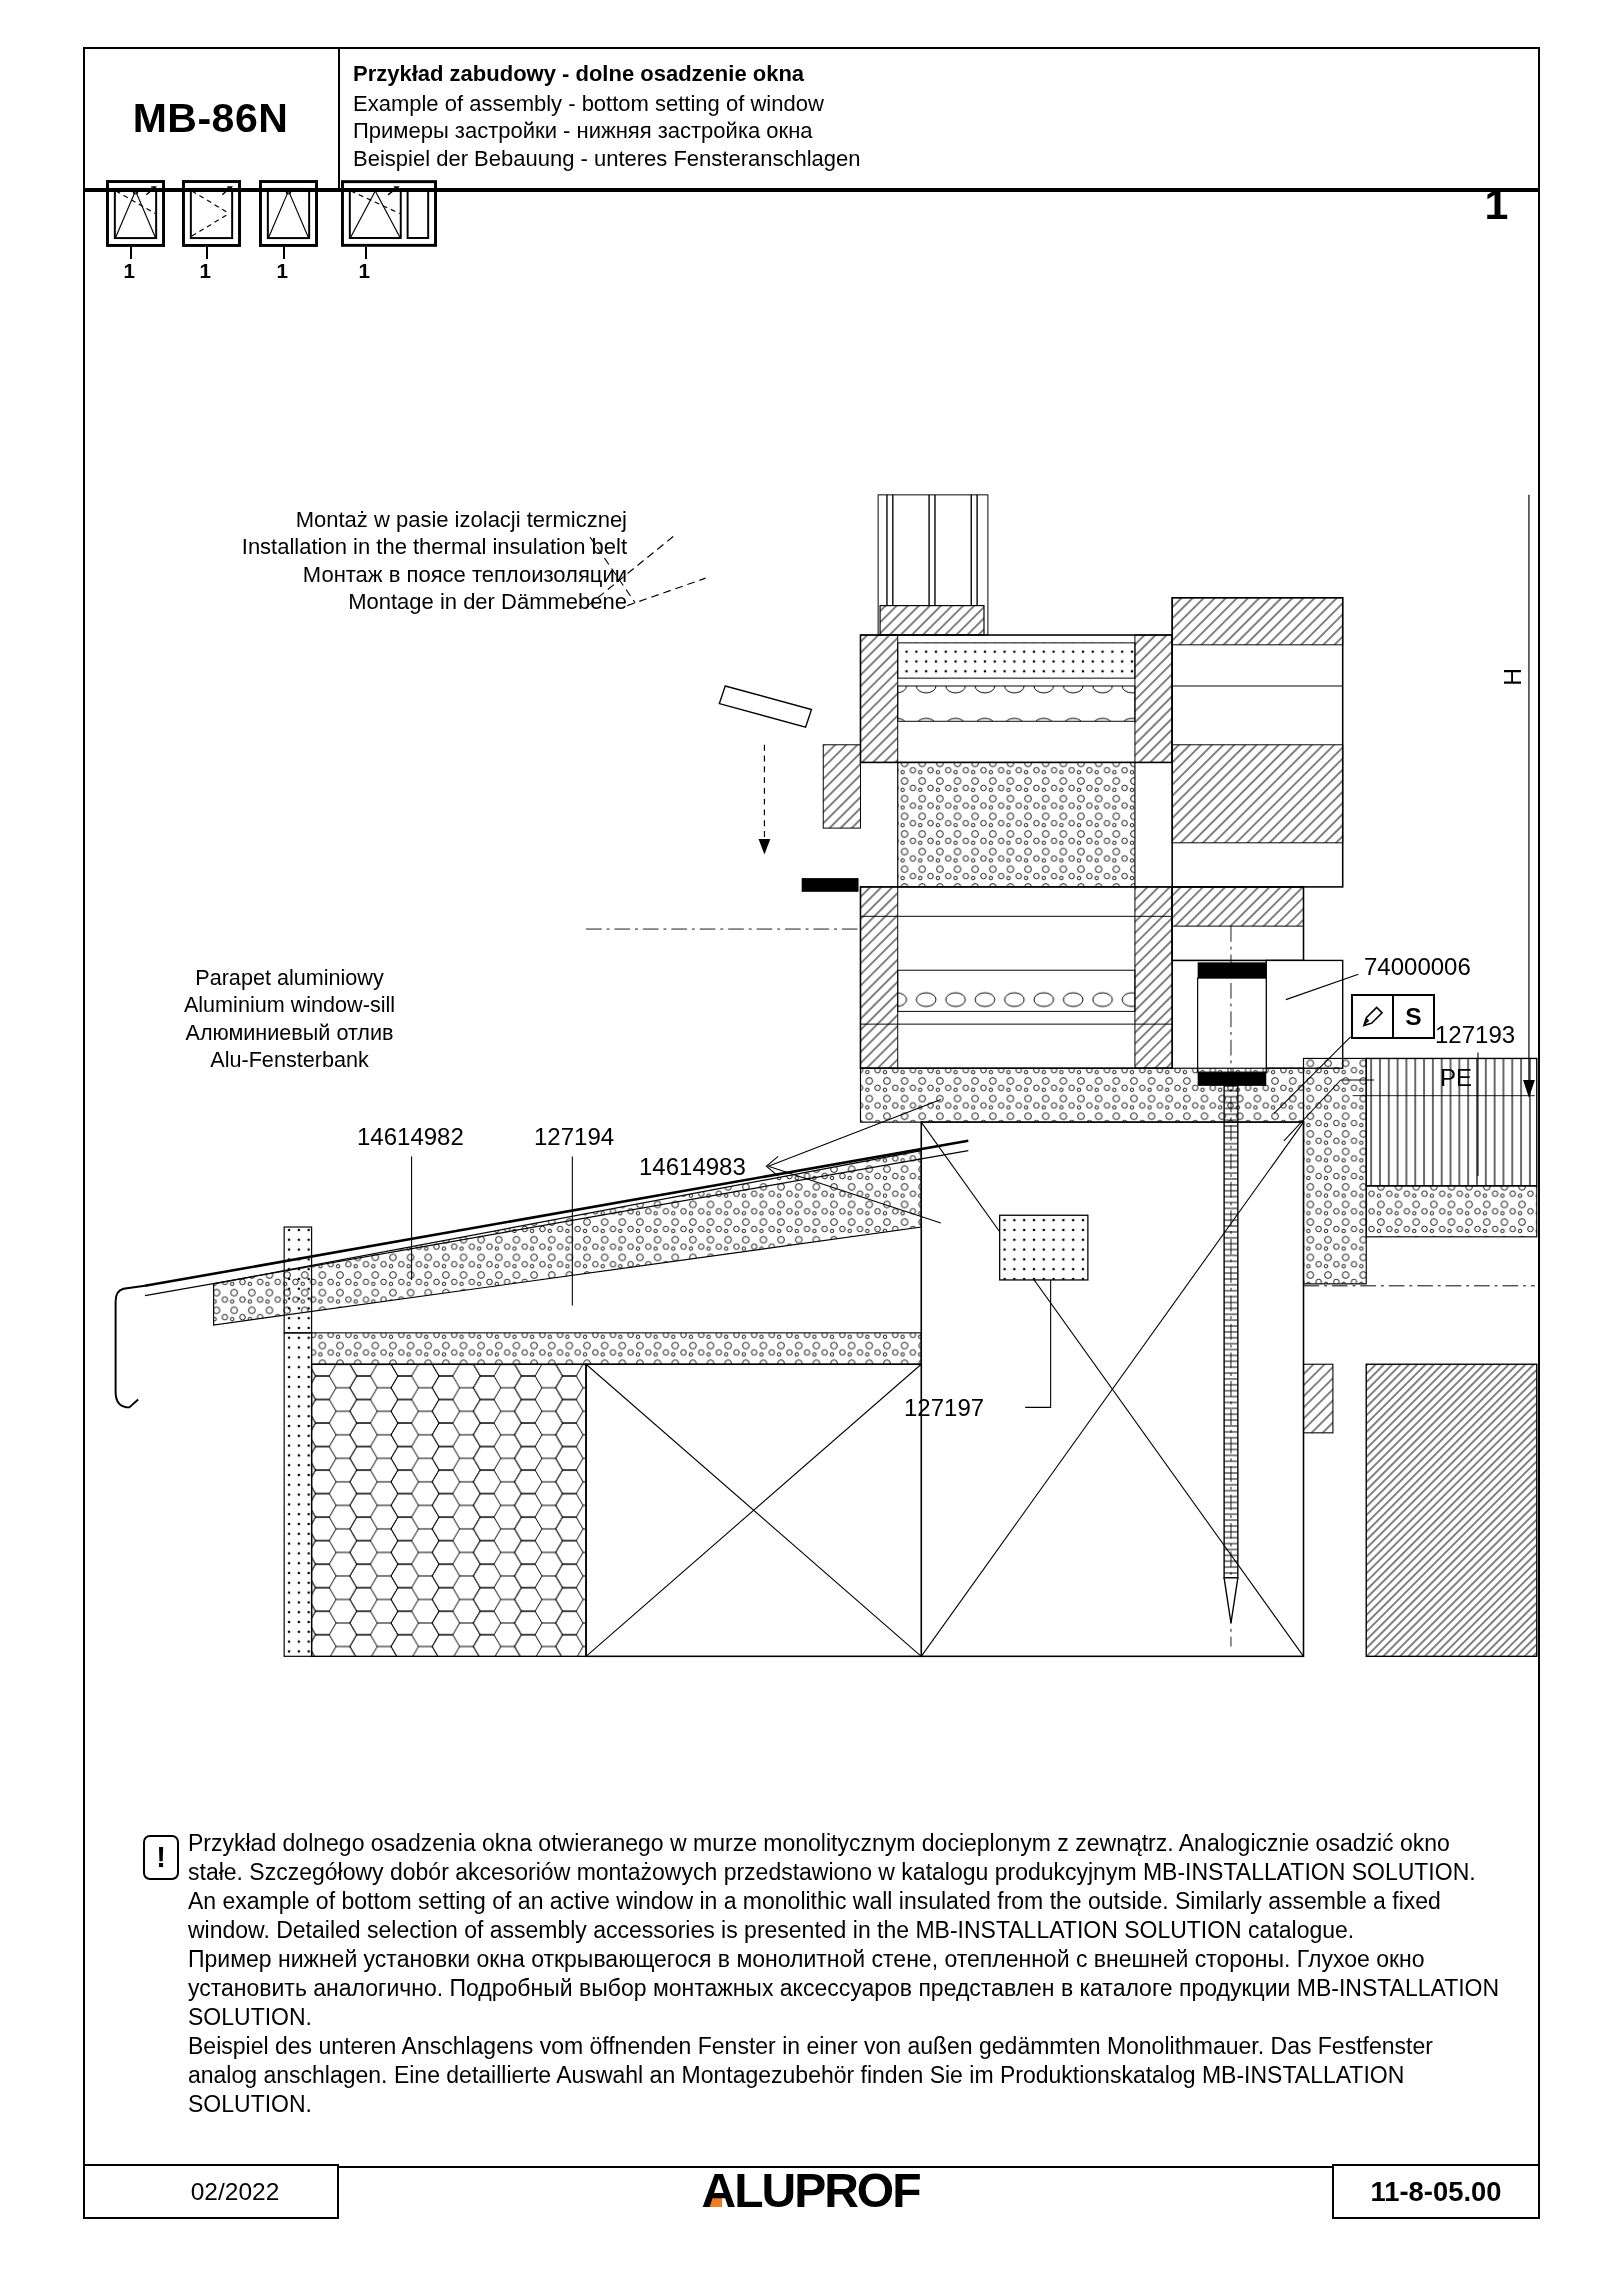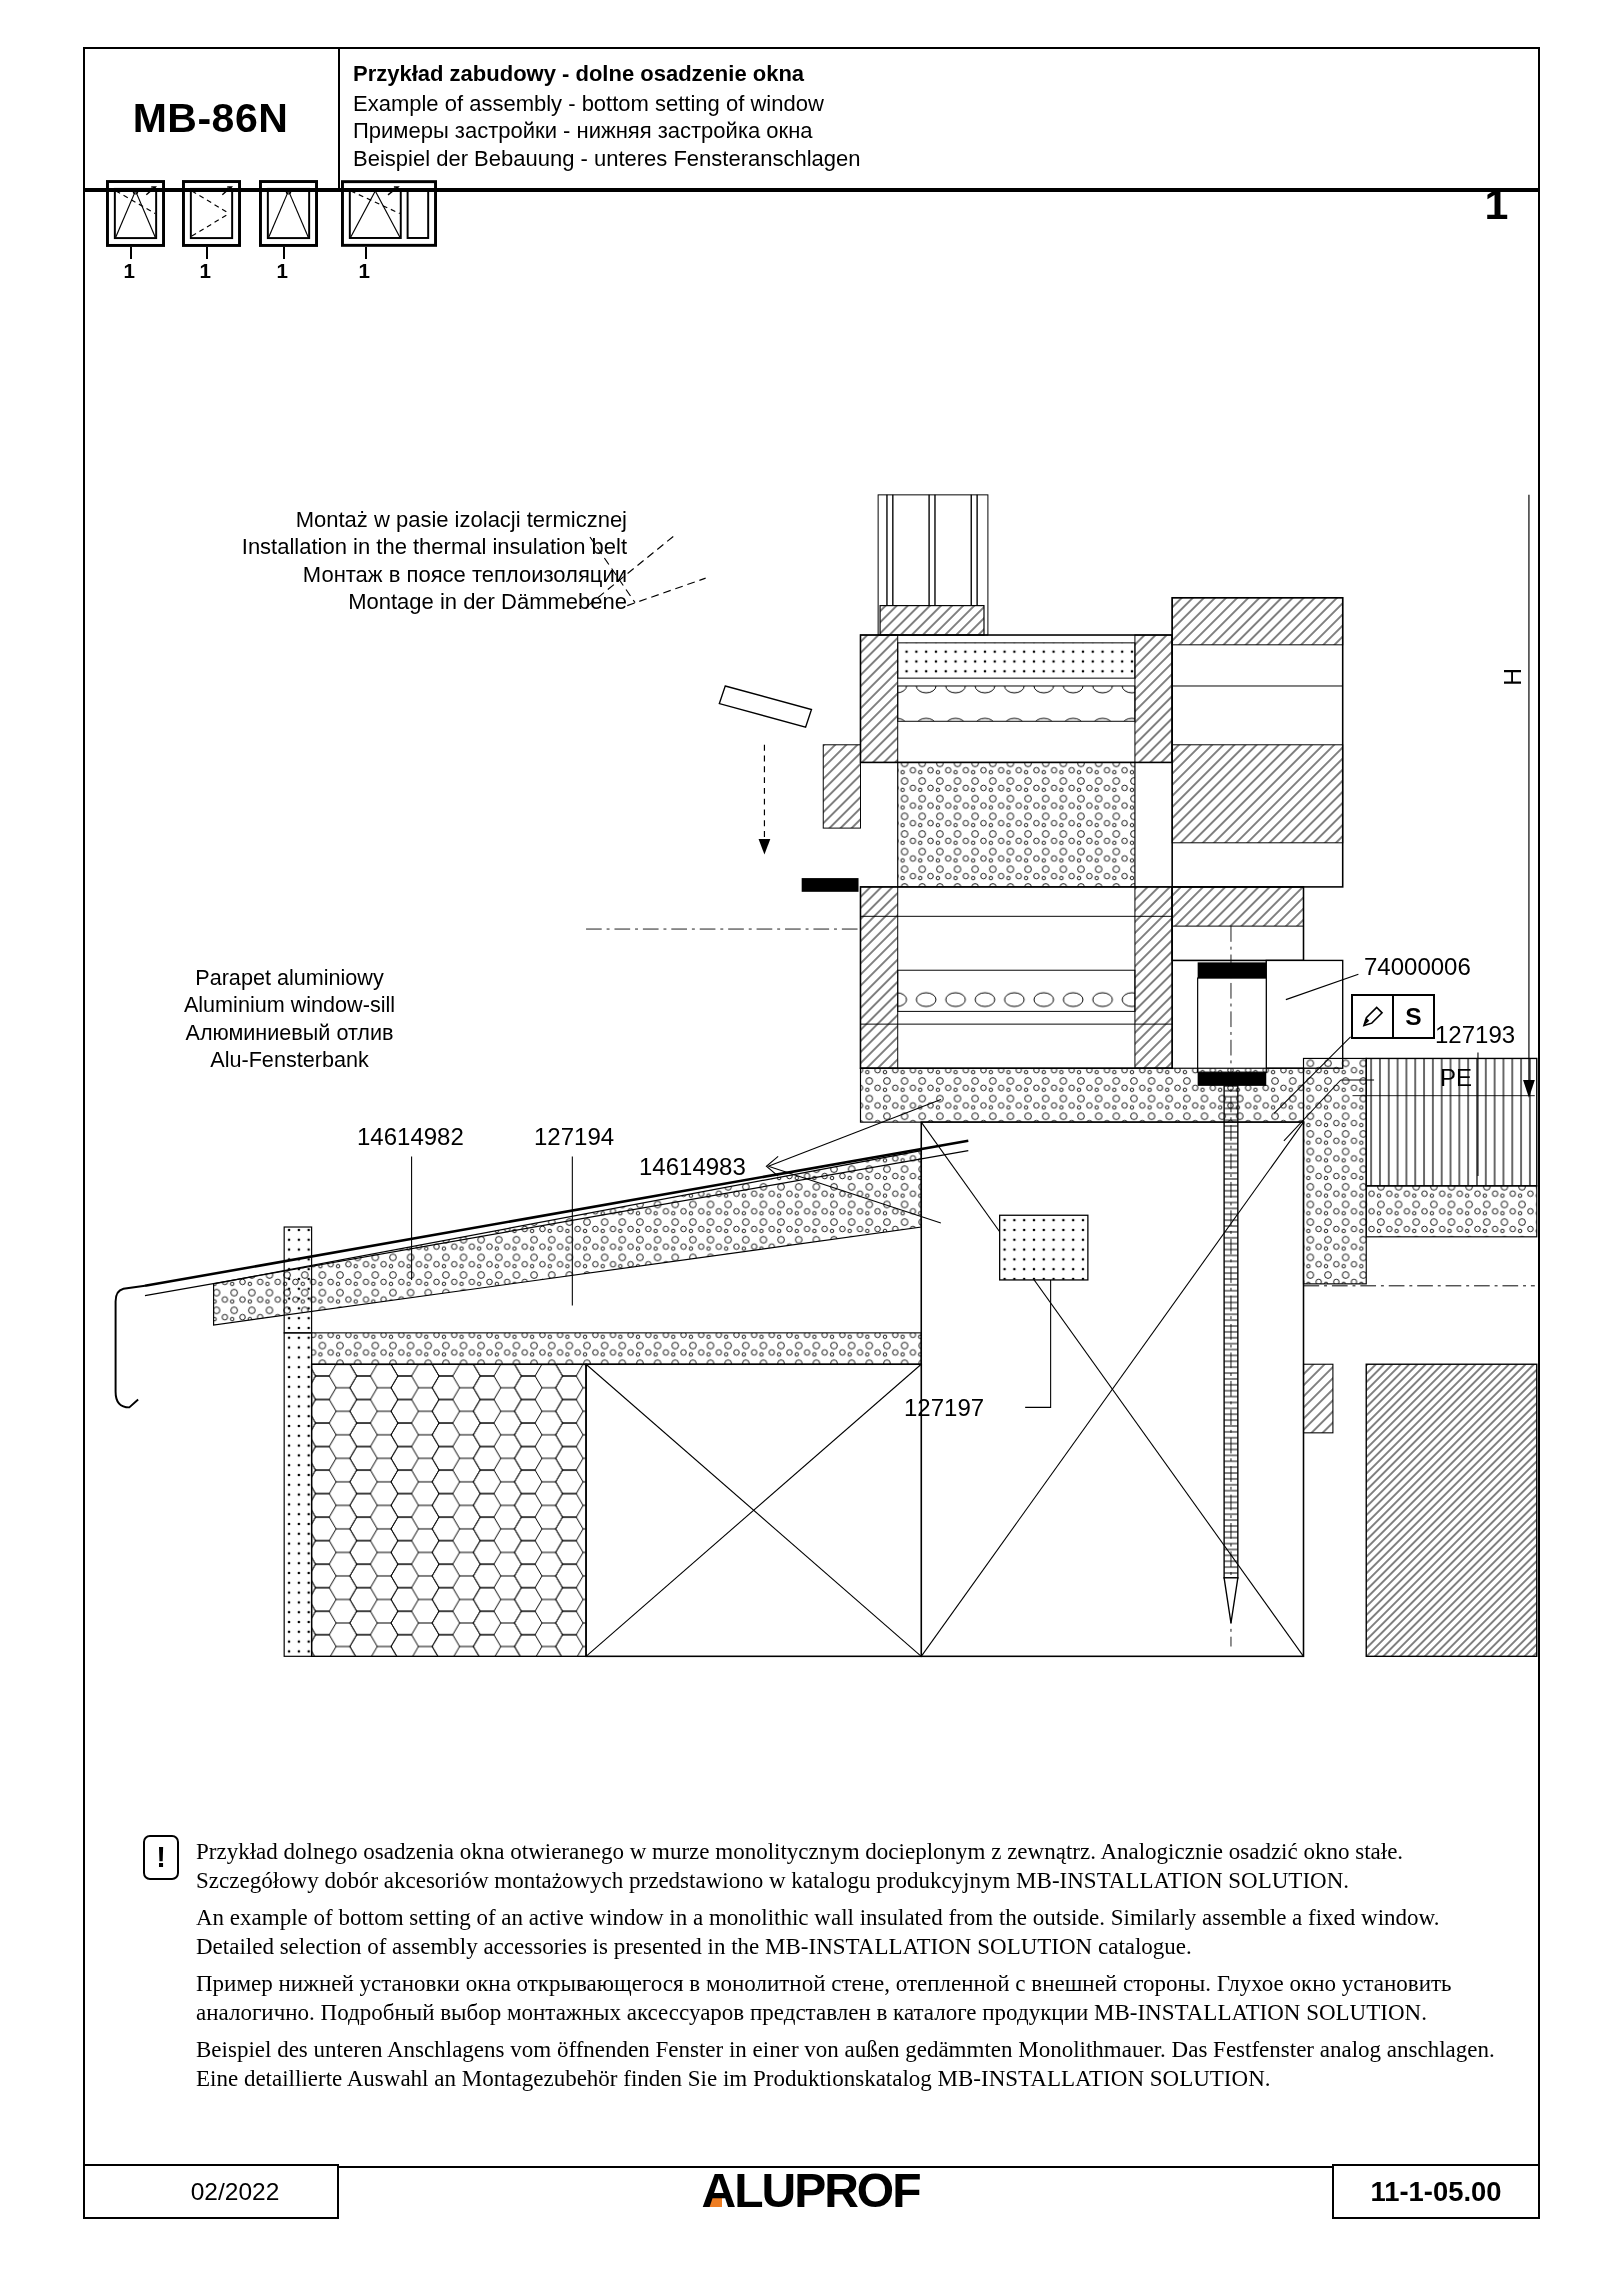--- a/index.html
+++ b/index.html
@@ -38,21 +38,21 @@
   .s-box .cell{flex:1;display:flex;align-items:center;justify-content:center;}
   .s-box .cell+.cell{border-left:2.5px solid #000;}
   .s-box .s-char{font-size:24.5px;font-weight:bold;}
 
   .h-label{left:1504px;top:663px;font-size:24.5px;transform:rotate(-90deg);}
 
   
   .warn-icon{left:143px;top:1835px;width:32px;height:41px;border:2.9px solid #000;border-radius:6.9px;
     display:flex;align-items:center;justify-content:center;font-size:29px;font-weight:bold;}
   .note-text{left:188px;top:1829px;width:1317px;font-size:23px;line-height:29px;}
-  .note-text p{margin:8px;font-family:Liberation Serif, serif;}
+  .note-text p{margin:0;}
 
   
   .footer-date{left:83px;top:2164px;width:204px;height:51px;border:2.5px solid #000;background:#fff;
     display:flex;align-items:center;justify-content:center;font-size:24.5px;padding-left:48px;}
   .footer-doc{left:1332px;top:2164px;width:204px;height:51px;border:2.5px solid #000;background:#fff;
     display:flex;align-items:center;justify-content:center;font-size:27.4px;font-weight:bold;}
   .brand-logo{left:0;top:2166px;width:1621px;text-align:center;}
   .brand-logo .logo-wrap{position:relative;display:inline-block;font-size:48px;font-weight:bold;
     letter-spacing:-2px;color:#000000;line-height:49px;}
   .brand-logo .logo-square{position:absolute;left:6.9px;top:27.4px;width:13.7px;height:13.7px;background:#ee7d22;}
@@ -337,16 +337,16 @@
     <p>Beispiel des unteren Anschlagens vom öffnenden Fenster in einer von außen gedämmten Monolithmauer. Das Festfenster analog anschlagen. Eine detaillierte Auswahl an Montagezubehör finden Sie im Produktionskatalog MB-INSTALLATION SOLUTION.</p>
   </div>
 
   <div class="abs footer-date">02/2022</div>
   <div class="abs brand-logo">
     <span class="logo-wrap">
       <span class="logo-square"></span>
       <span class="logo-text">ALUPROF</span>
     </span>
   </div>
-  <div class="abs footer-doc">11-1-05.00</div>
+  <div class="abs footer-doc">11-8-05.00</div>
 
 </div>
 
 
 </body></html>

